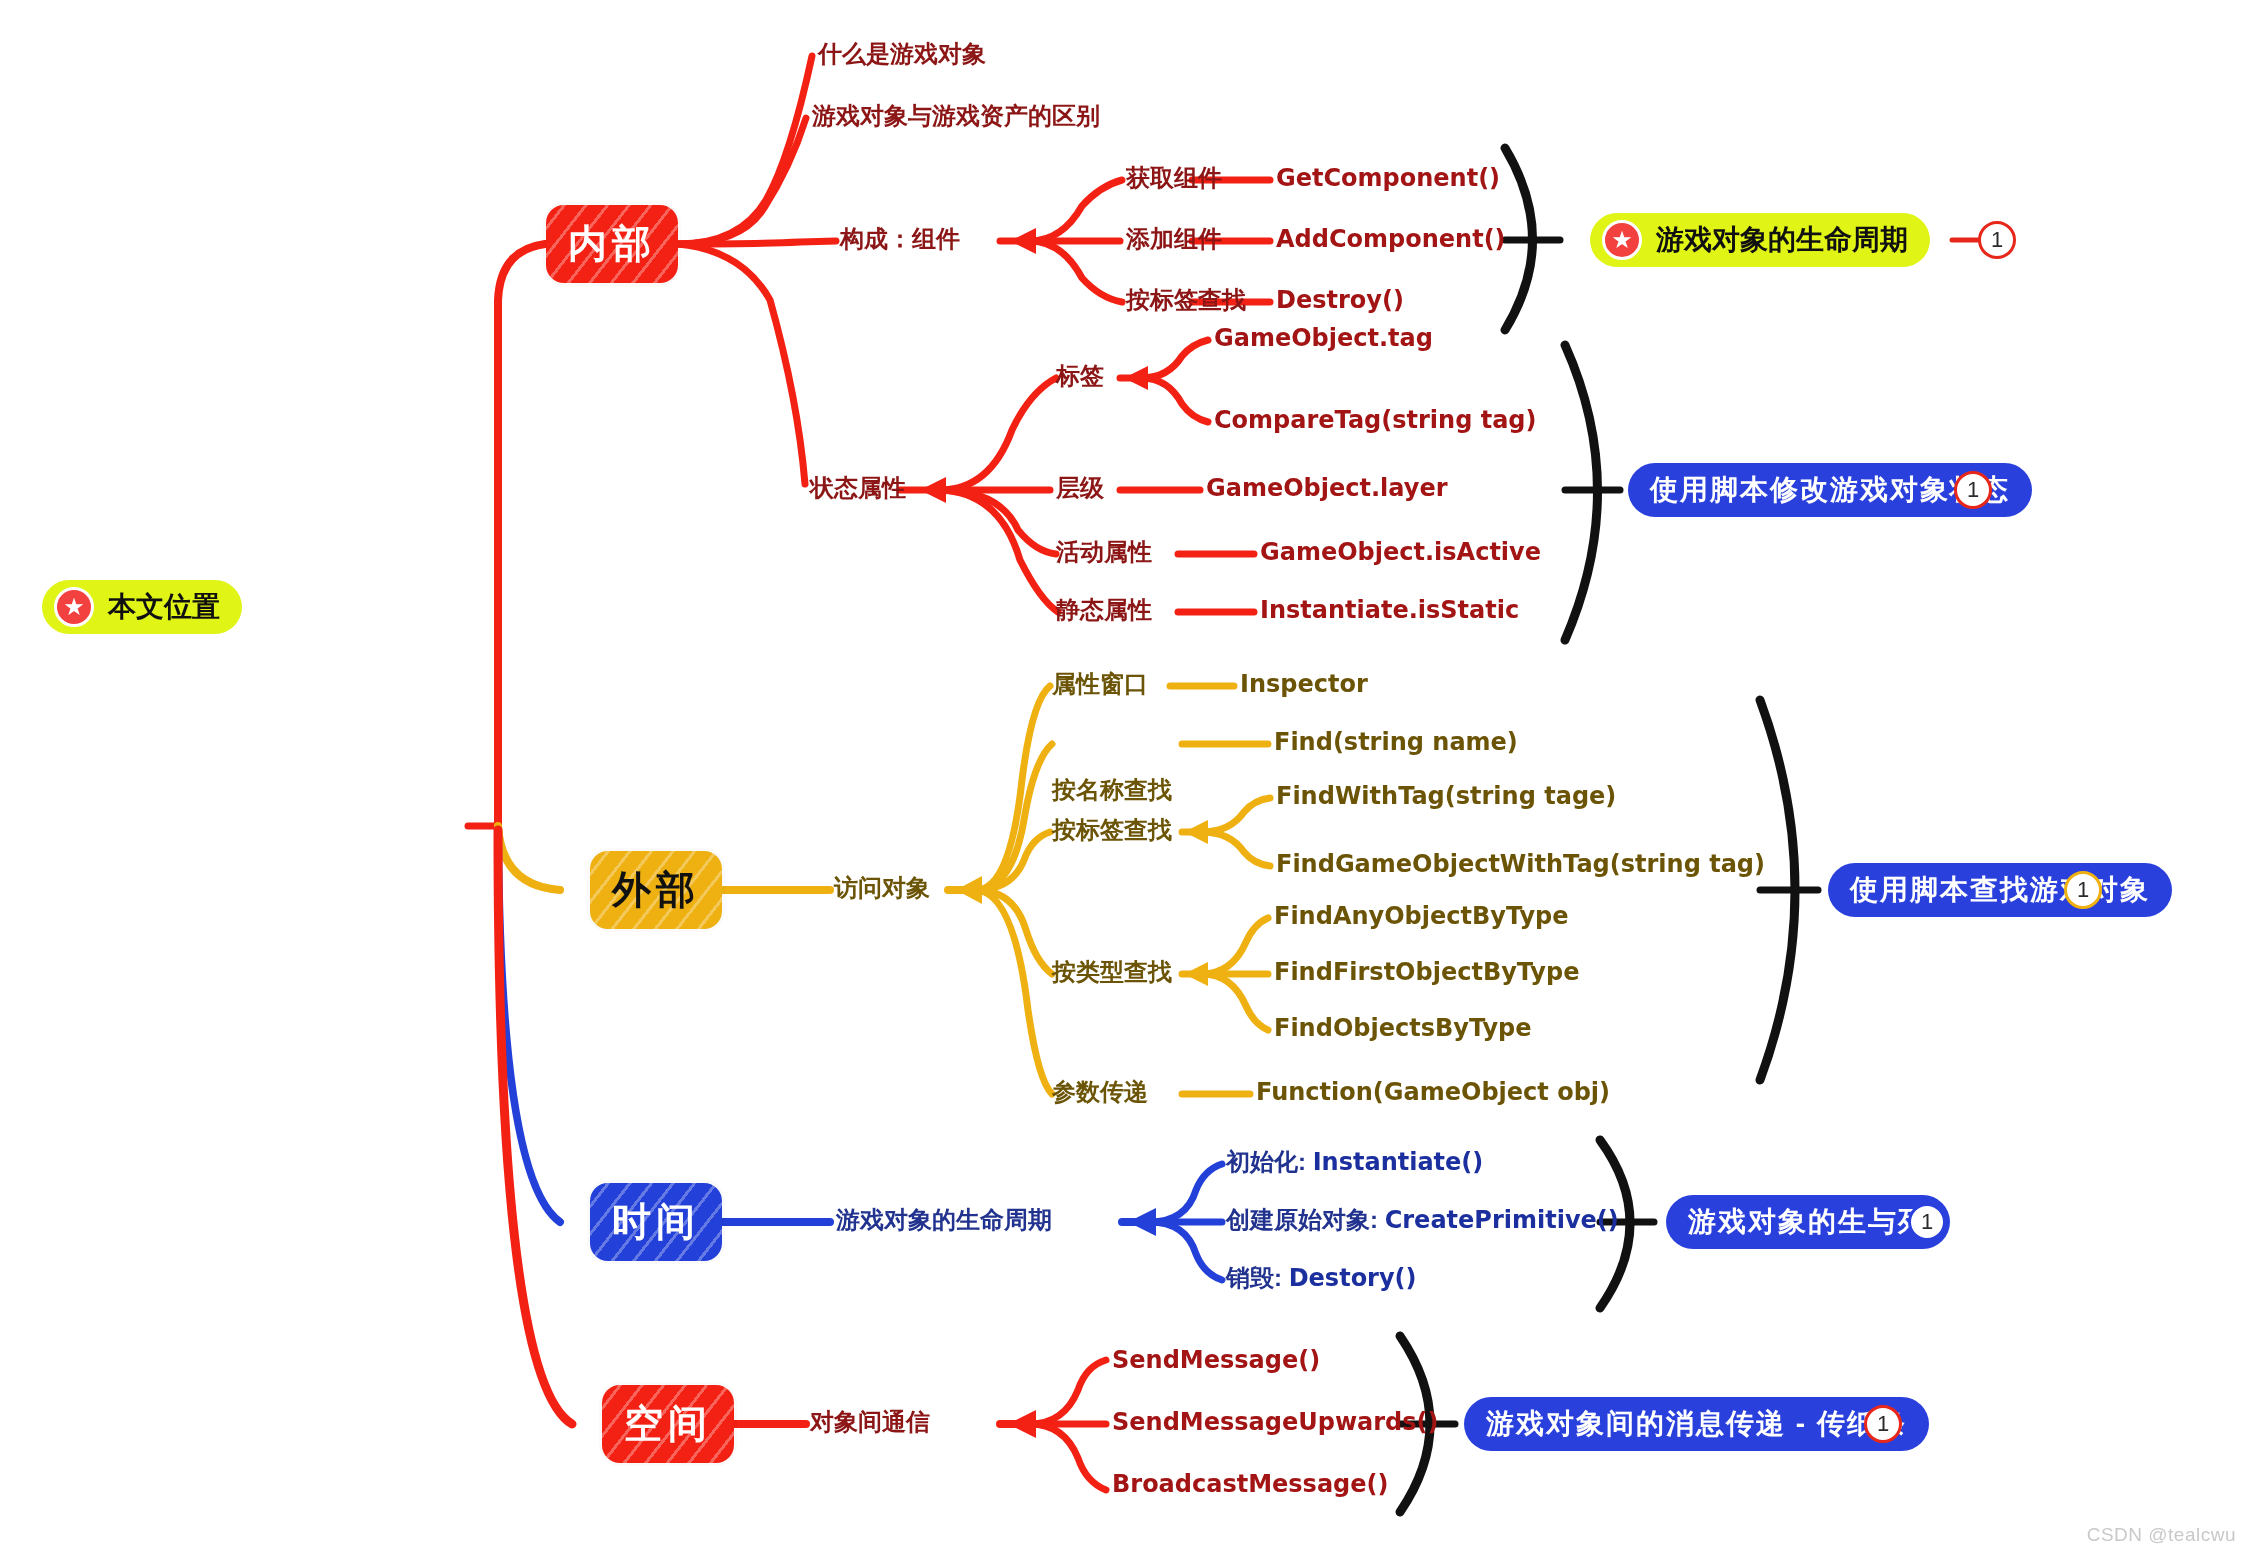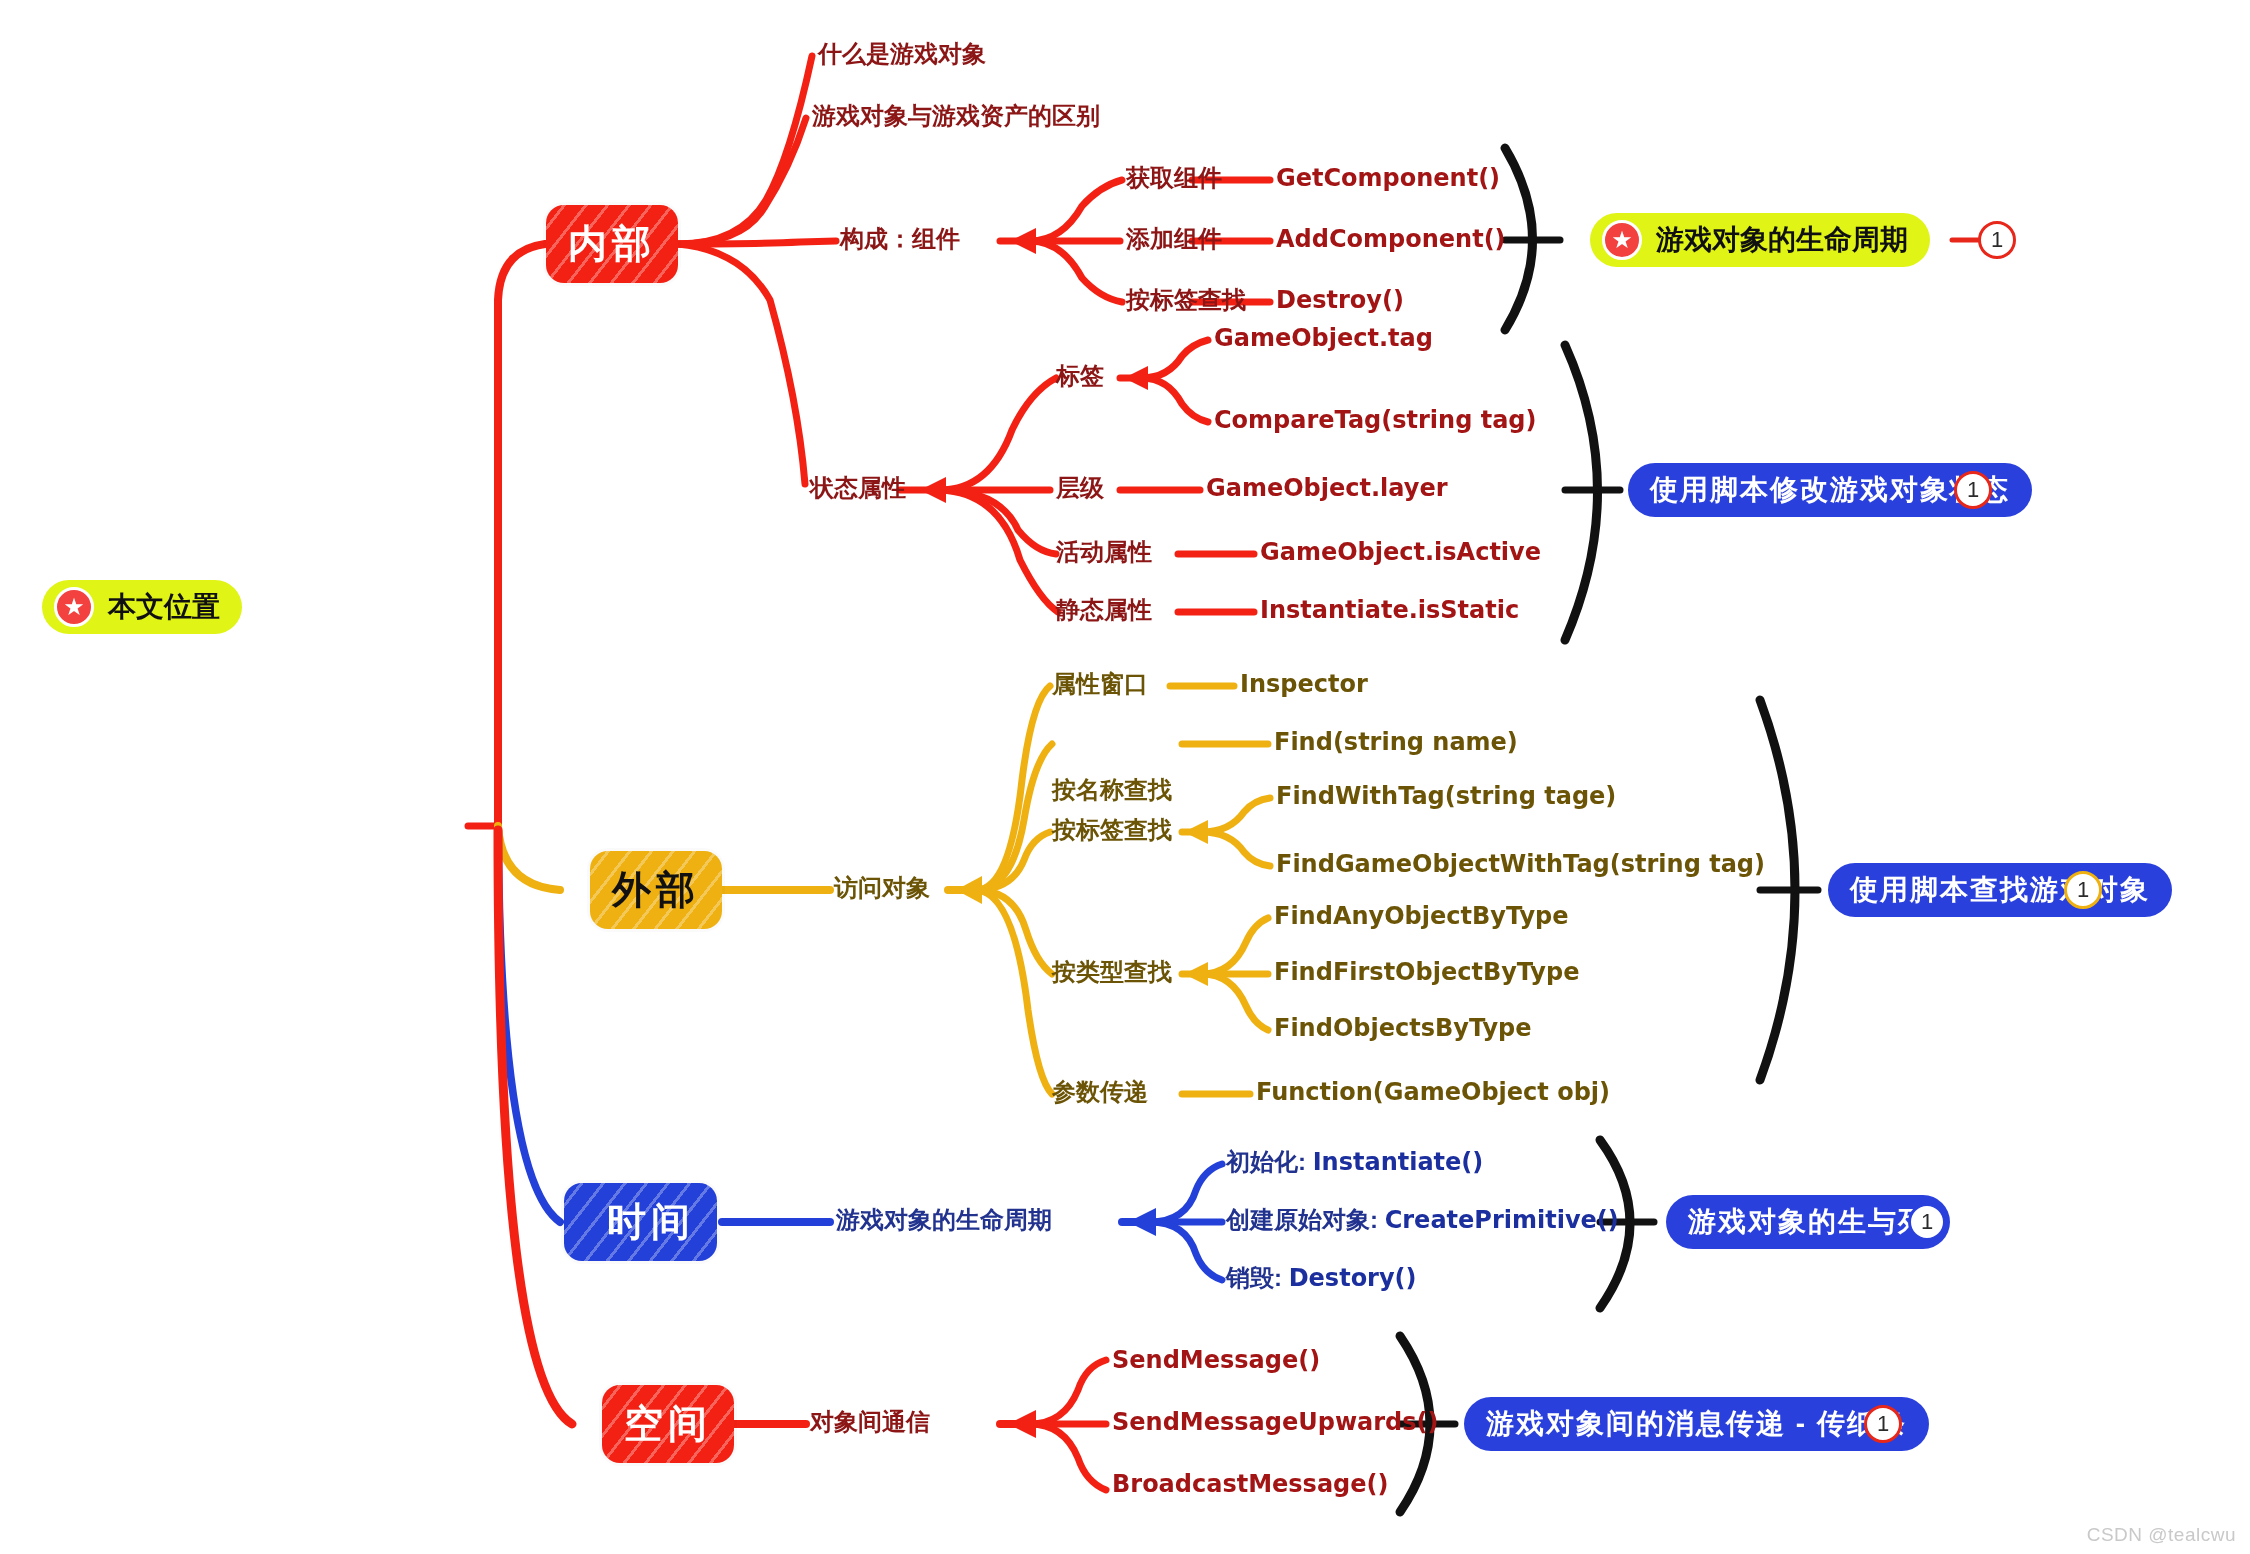--- a/index.html
+++ b/index.html
@@ -190,21 +190,21 @@
     <span>本文位置</span>
   </div>
 
 
   <div class="node branch b-red" style="left:546px;top:205px;">
     <span>内部</span>
   </div>
   <div class="node branch b-yellow" style="left:590px;top:851px;">
     <span>外部</span>
   </div>
-  <div class="node branch b-blue" style="left:564px;top:1183px;padding-left:21px;">
+  <div class="node branch b-blue" style="left:590px;top:1183px;">
     <span>时间</span>
   </div>
   <div class="node branch b-red" style="left:602px;top:1385px;">
     <span>空间</span>
   </div>
 
   <div class="node lbl l-red" style="left:818px;top:42px;">什么是游戏对象</div>
   <div class="node lbl l-red" style="left:812px;top:104px;">游戏对象与游戏资产的区别</div>
 
   <div class="node lbl l-red" style="left:840px;top:227px;">构成：组件</div>

